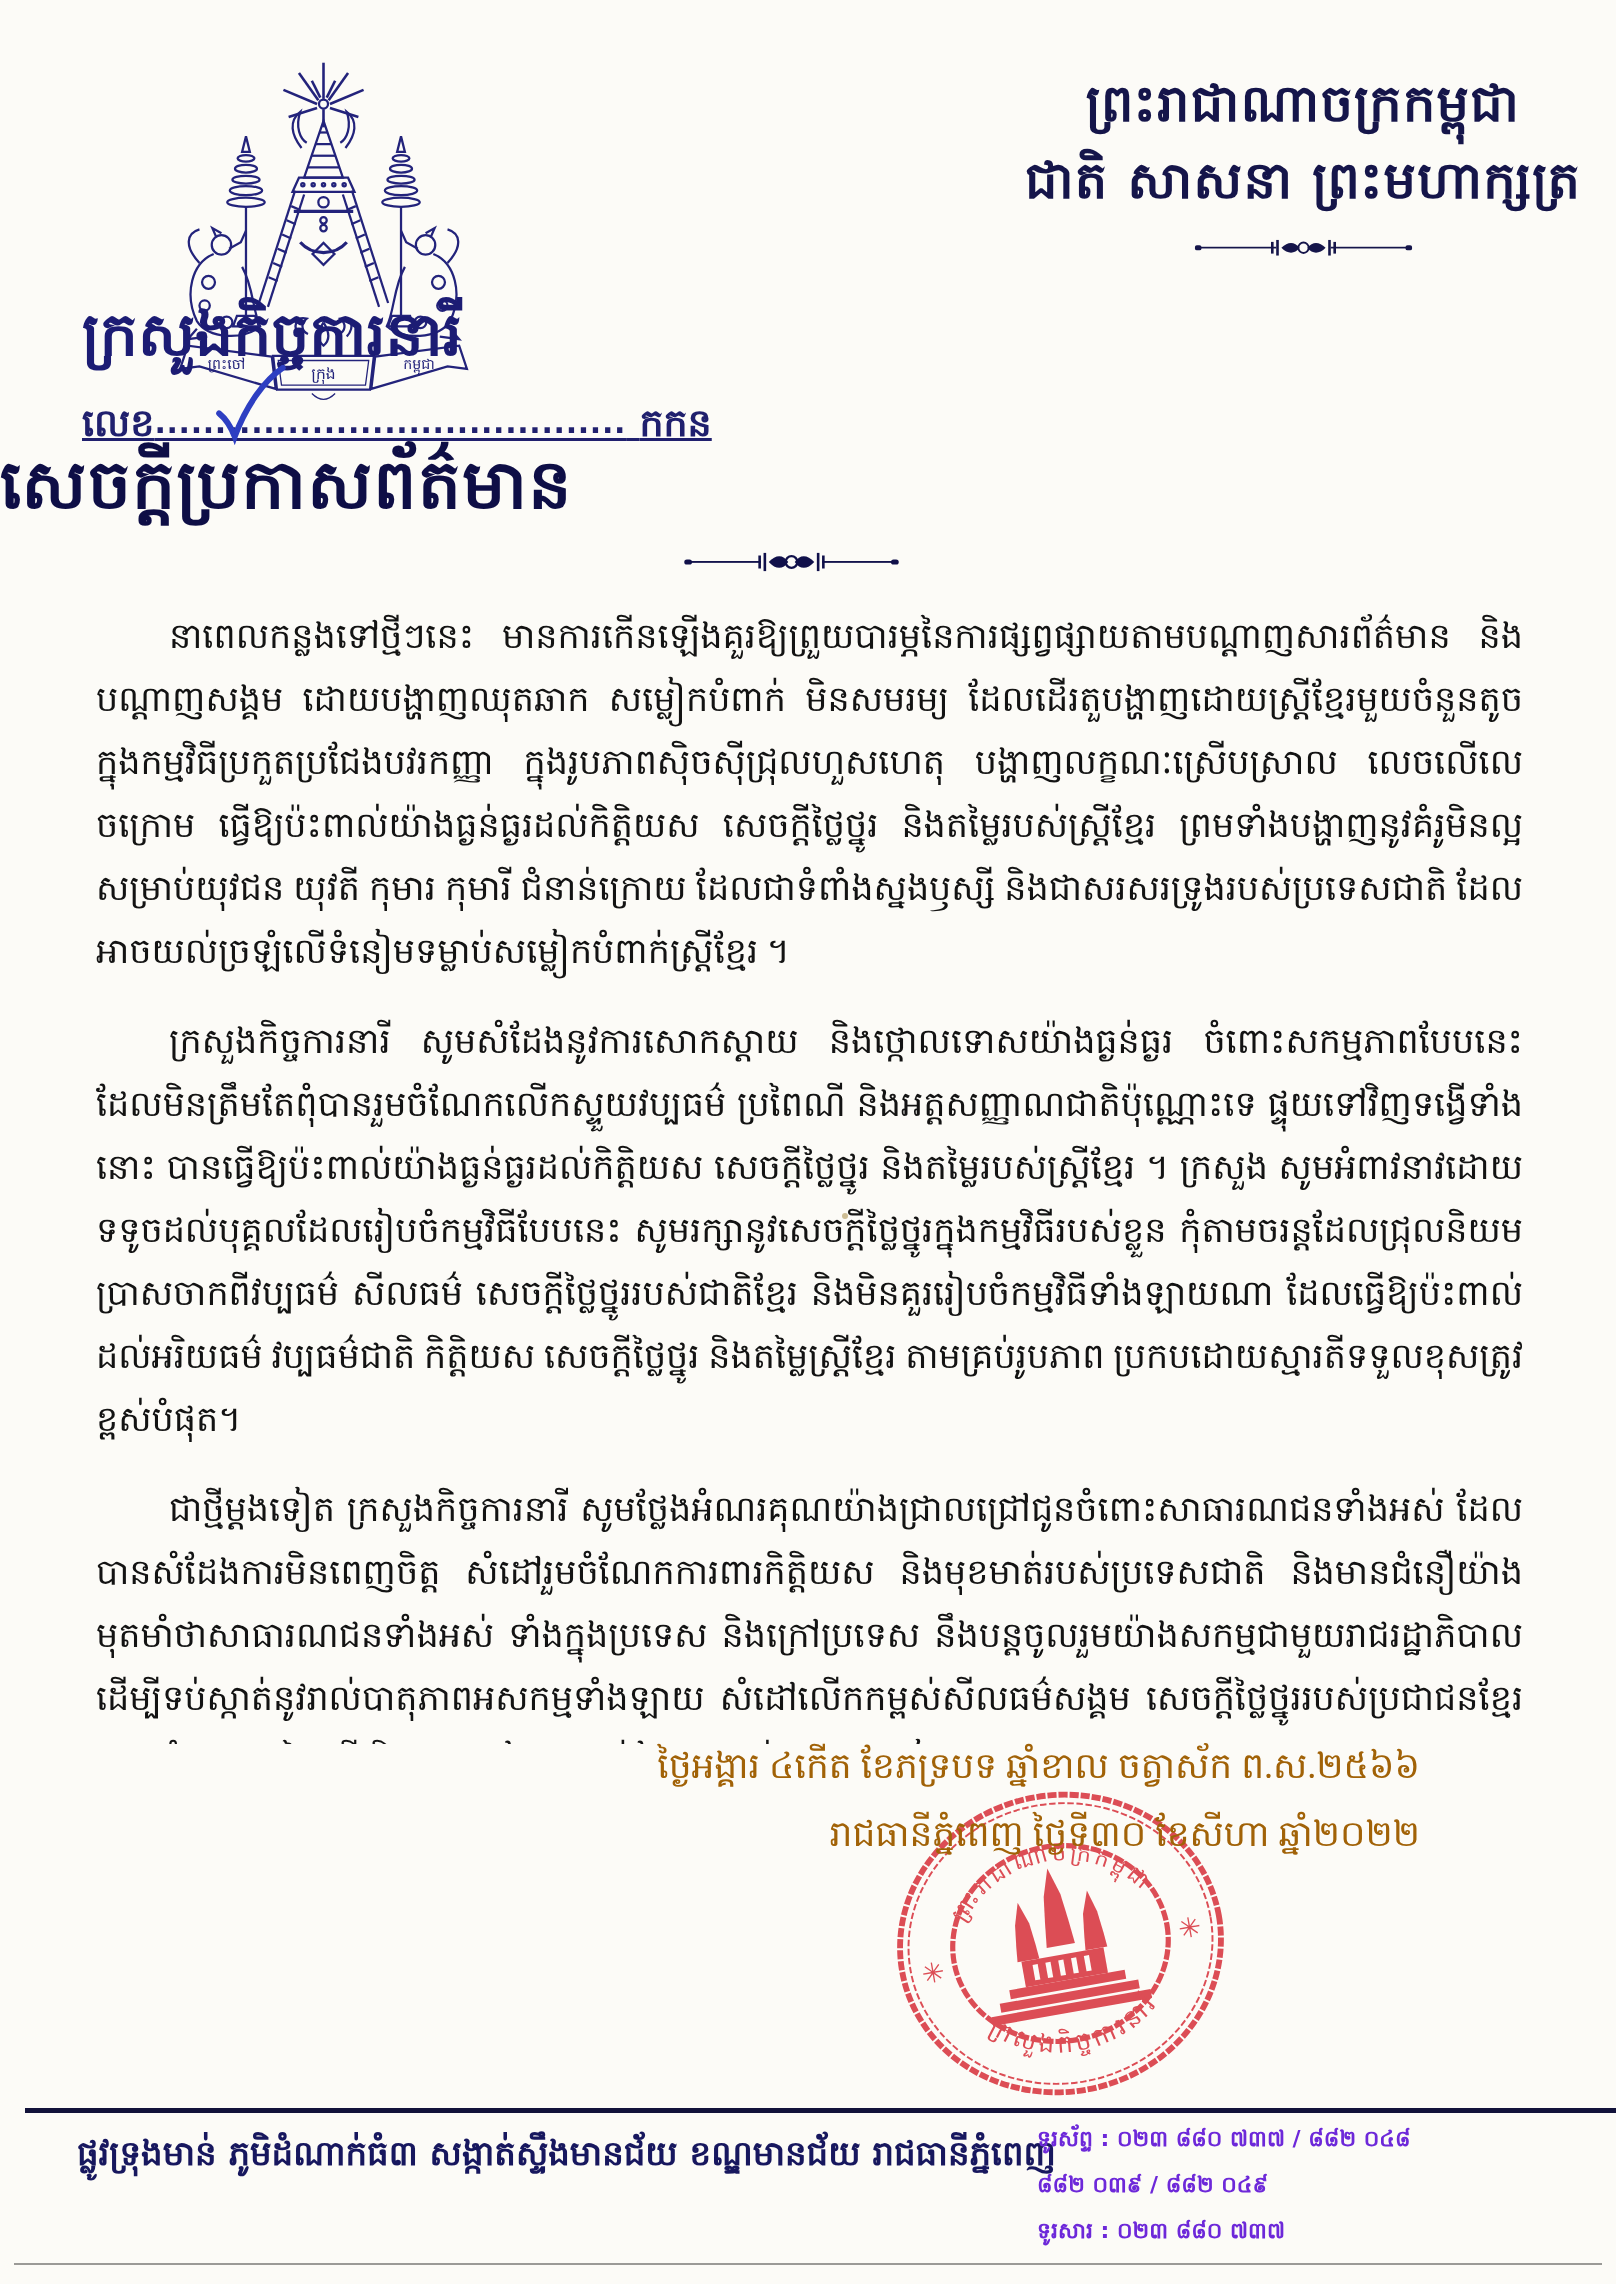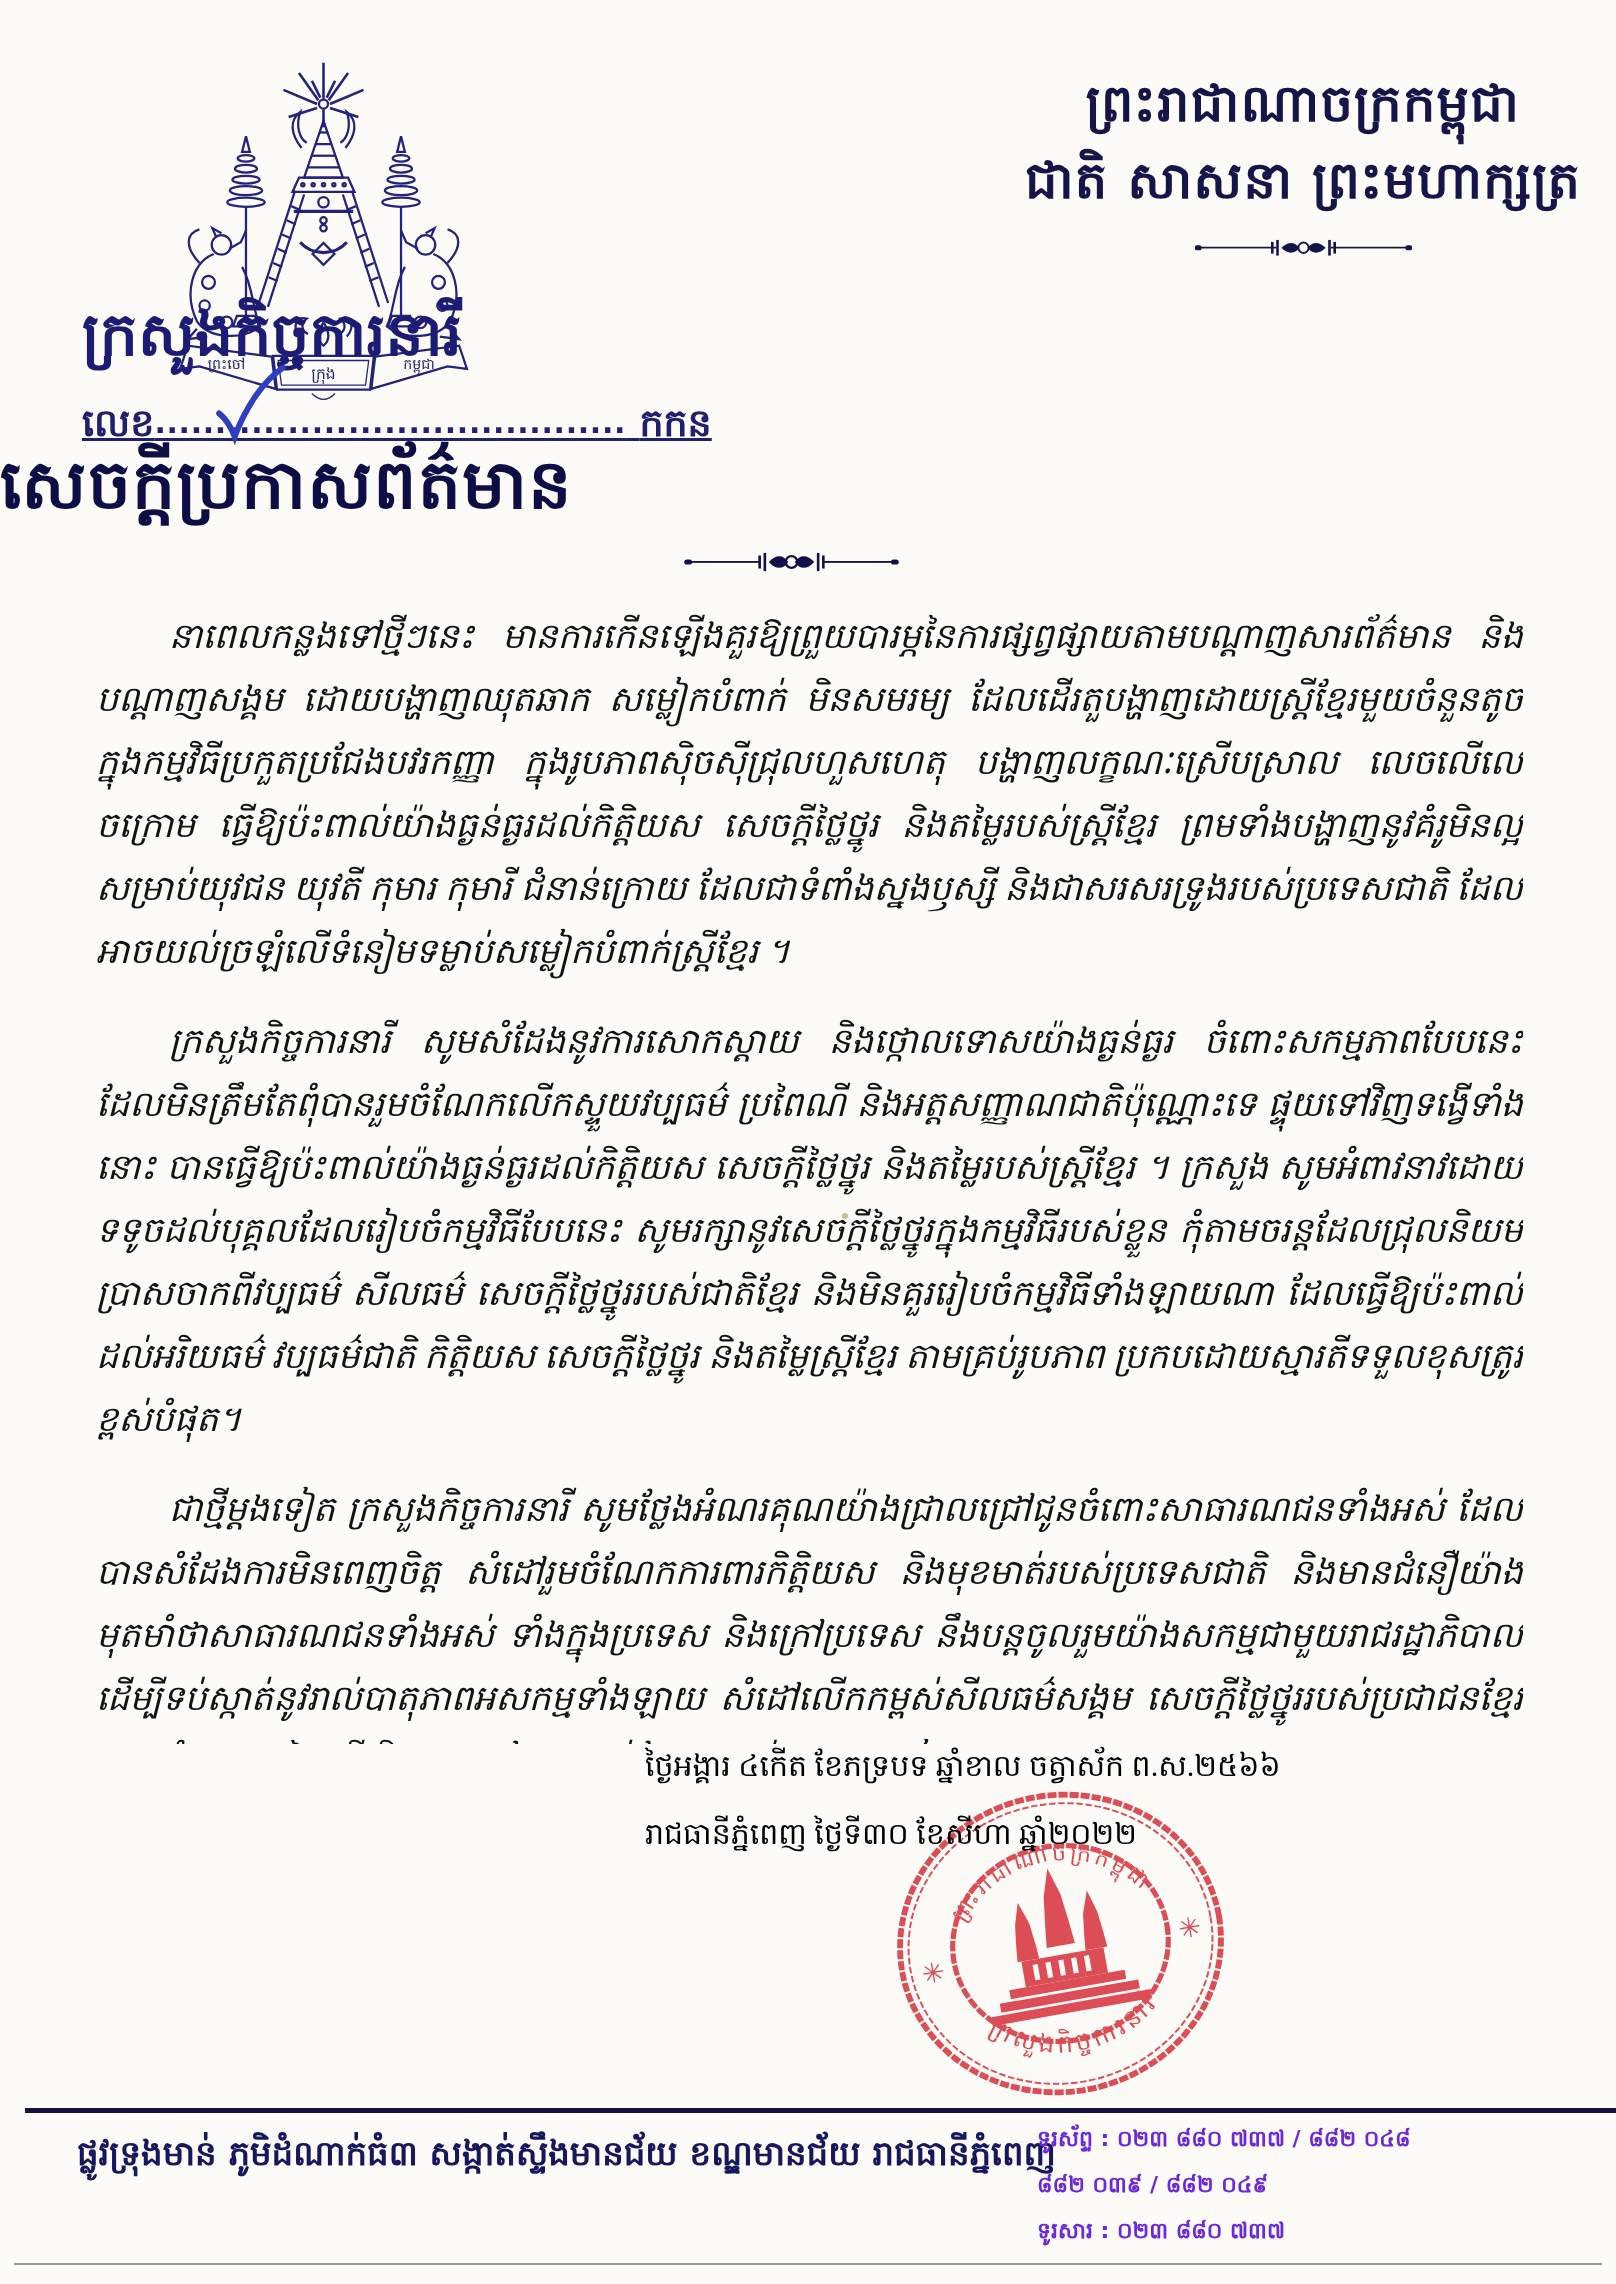--- a/index.html
+++ b/index.html
@@ -44,25 +44,25 @@
     font-family:"DejaVu Sans", sans-serif;font-weight:bold;
     font-size:68px;color:#0e0e46;letter-spacing:1.3px;
   }
   .title-ornament{position:absolute;left:684px;top:549px;}
   
   .body-text{
     position:absolute;left:96px;top:605px;width:1427px;height:1139px;
     overflow:hidden;
     font-size:35px;line-height:63px;text-align:justify;color:#131313;
   }
-  .body-text p{margin:0 0 27px 0;text-indent:73px;font-style:italic;}
+  .body-text p{margin:0 0 27px 0;text-indent:73px;}
   
   .dateline{
     position:absolute;left:645px;top:1732px;width:775px;z-index:3;
-    text-align:left;font-size:30px;line-height:68px;color:#000000;
+    text-align:right;font-size:36px;line-height:68px;color:#a16207;
     white-space:nowrap;
   }
   .stamp{position:absolute;left:891px;top:1784px;width:339px;height:319px;z-index:2;opacity:.88;}
   
   .footer-rule{position:absolute;left:25px;top:2108px;width:1592px;height:4.6px;background:#12123a;}
   .footer-address{
     position:absolute;left:77px;top:2125px;width:912px;
     font-family:"DejaVu Sans", sans-serif;font-weight:bold;
     font-size:34px;line-height:56px;color:#17175e;white-space:nowrap;
   }

